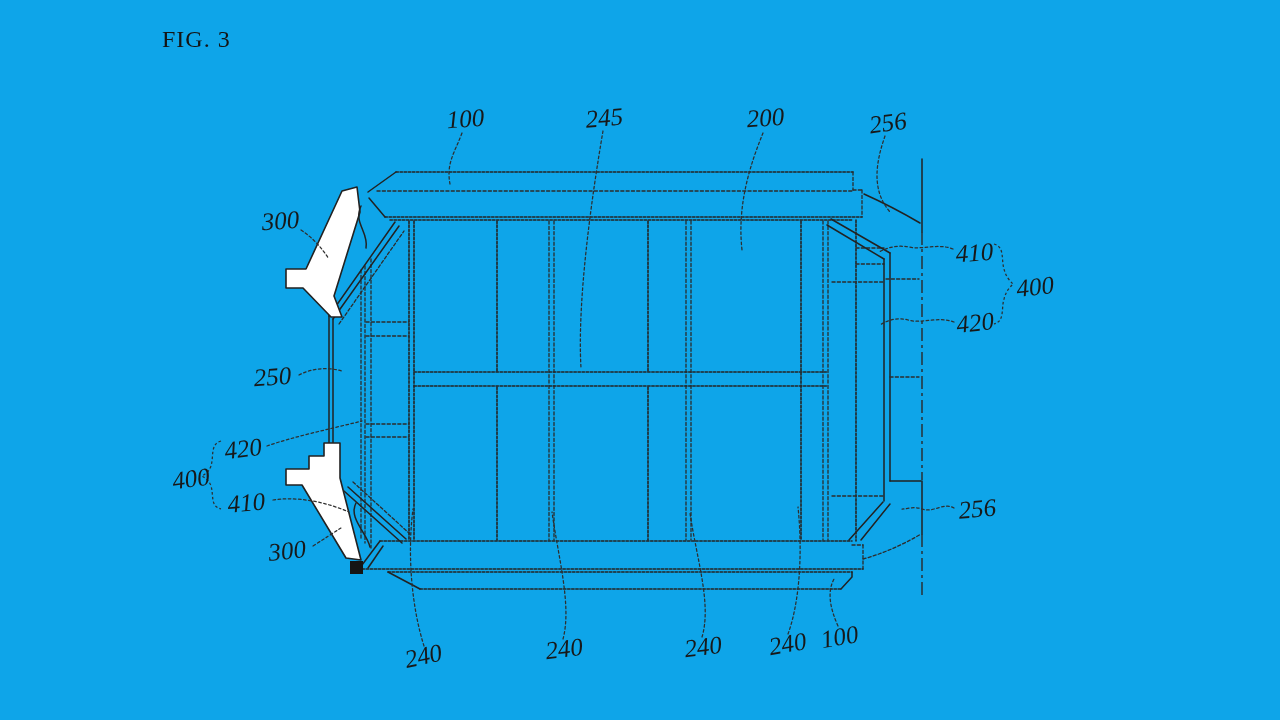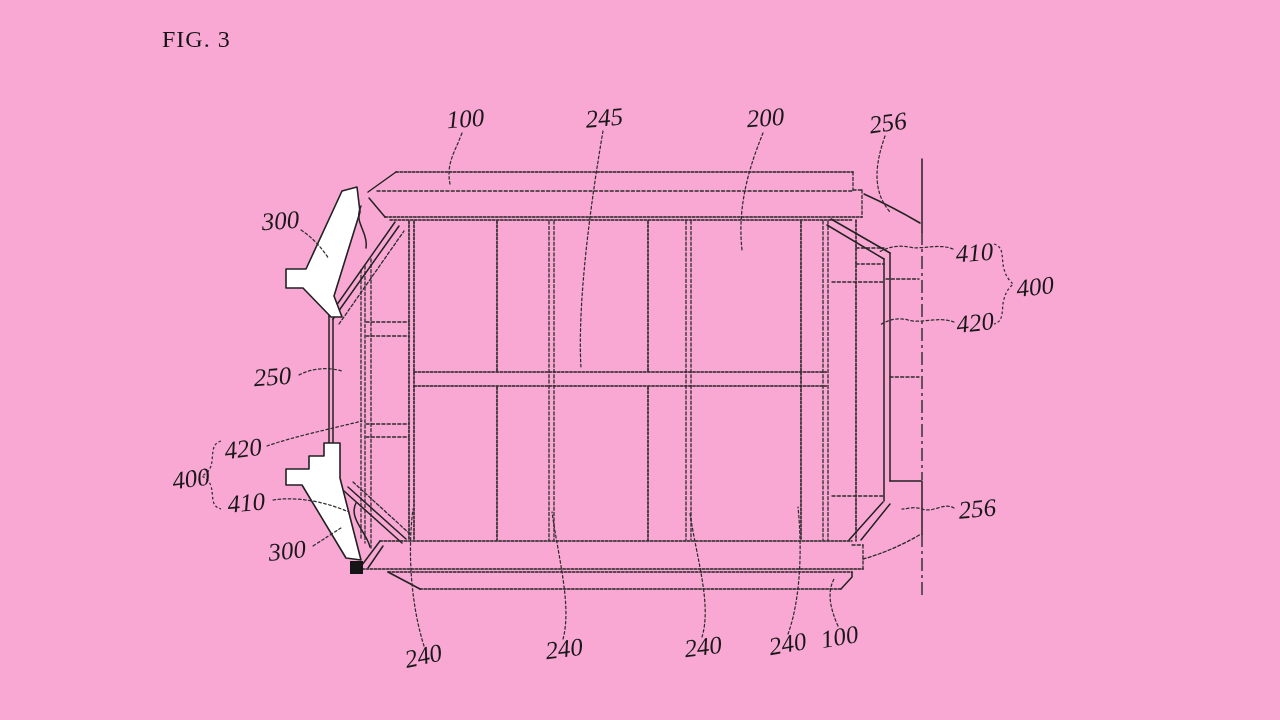--- a/index.html
+++ b/index.html
@@ -1,16 +1,16 @@
 <!DOCTYPE html>
 <html><head>
 <meta charset="utf-8">
 <style>
   html,body{margin:0;padding:0;background:#fff;}
-  .stage{position:relative;width:1280px;height:720px;background:#f9a8d4;overflow:hidden;}
+  .stage{position:relative;width:1280px;height:720px;background:#0ea5e9;overflow:hidden;}
   svg{position:absolute;inset:0;}
   
   .s  {stroke:#222;fill:none;stroke-width:1.5;stroke-linecap:round;}
   .st {stroke:#252525;fill:none;stroke-width:1.6;stroke-dasharray:2.4 1.7;stroke-linecap:round;}
   .hd {stroke:#2c2c2c;fill:none;stroke-width:1.3;stroke-dasharray:3.1 2.2;stroke-linecap:round;}
   .ld {stroke:#2e2e2e;fill:none;stroke-width:1.25;stroke-dasharray:2.6 2.5;stroke-linecap:round;}
   .cl {stroke:#2a2a2a;fill:none;stroke-width:1.4;stroke-dasharray:13 4 3 4;}
   .wf {fill:#ffffff;stroke:#222;stroke-width:1.6;stroke-linejoin:round;}
   .bk {fill:#151515;stroke:none;}
   .br {stroke:#2e2e2e;fill:none;stroke-width:1.25;stroke-dasharray:2.6 2.2;}

